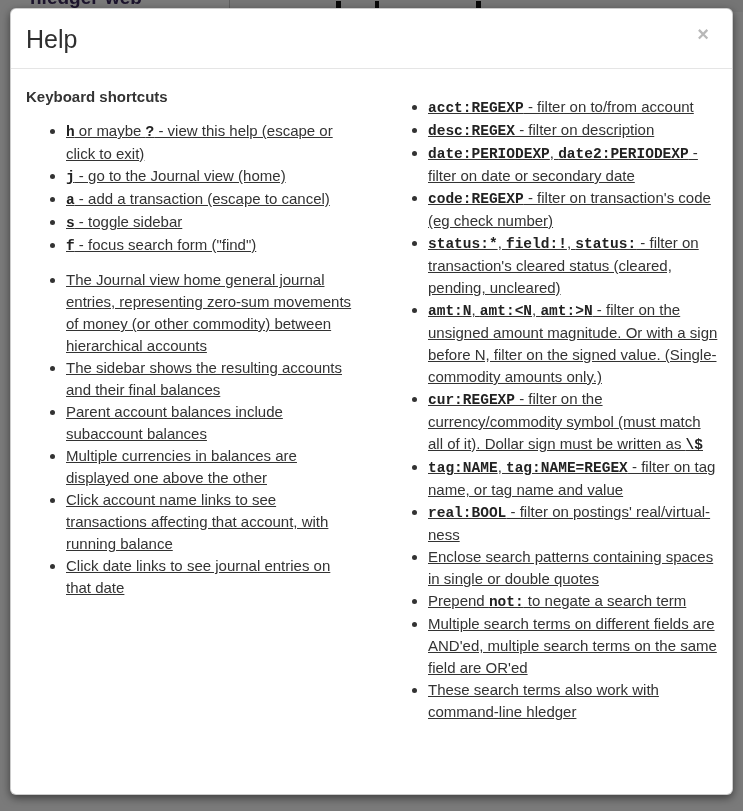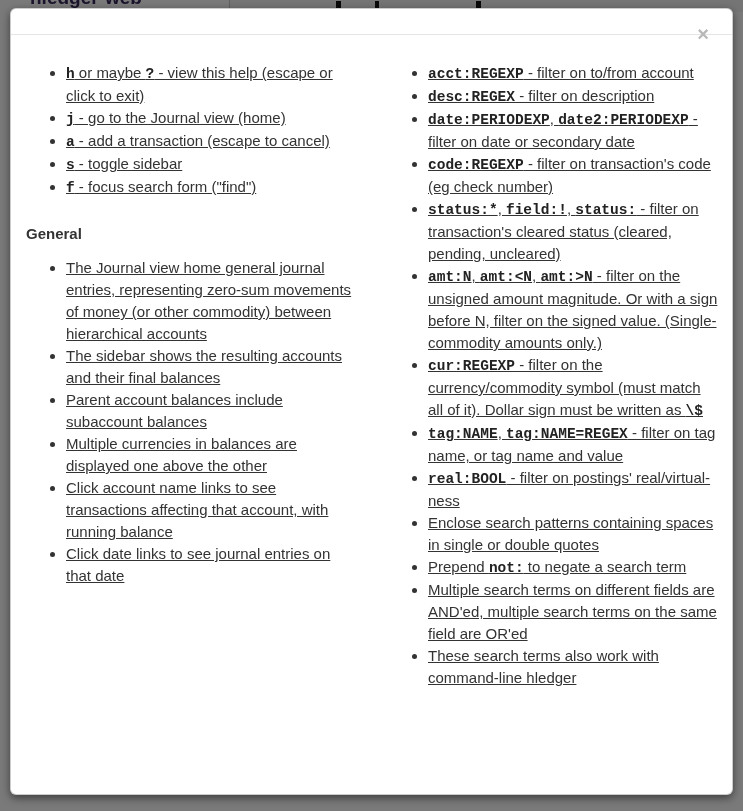--- a/index.html
+++ b/index.html
@@ -55,32 +55,33 @@
   <div class="mark m1"></div>
   <div class="mark m2"></div>
   <div class="mark m3"></div>
 </div>
 
 <div class="overlay"></div>
 
 <div class="modal">
   <div class="modal-header">
     <button class="close-btn">×</button>
+    <h3 class="modal-title">Help</h3>
   </div>
   <div class="modal-body">
     <div class="row">
       <div class="col-left" id="col-0">
+          <div class="section-heading">Keyboard shortcuts</div>
           <ul>
             <li><code>h</code> or maybe <code>?</code> - view this help (escape or click to exit)</li>
             <li><code>j</code> - go to the Journal view (home)</li>
             <li><code>a</code> - add a transaction (escape to cancel)</li>
             <li><code>s</code> - toggle sidebar</li>
             <li><code>f</code> - focus search form ("find")</li>
           </ul>
-          <div class="section-heading">General</div>
           <ul>
             <li>The Journal view home general journal entries, representing zero-sum movements of money (or other commodity) between hierarchical accounts</li>
             <li>The sidebar shows the resulting accounts and their final balances</li>
             <li>Parent account balances include subaccount balances</li>
             <li>Multiple currencies in balances are displayed one above the other</li>
             <li>Click account name links to see transactions affecting that account, with running balance</li>
             <li>Click date links to see journal entries on that date</li>
           </ul>
         </div>
       <div class="col-right" id="col-1">

